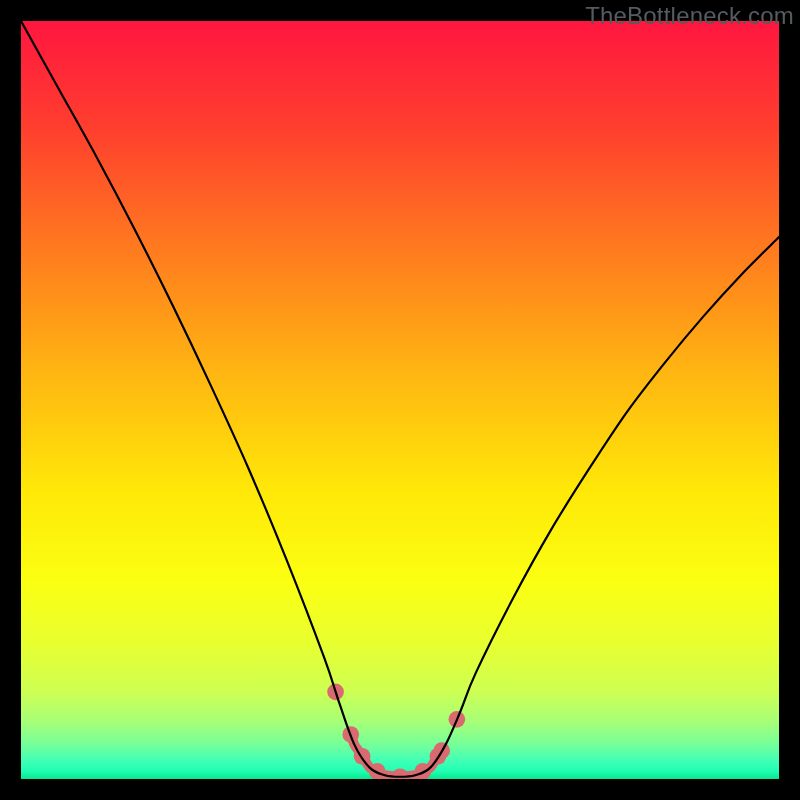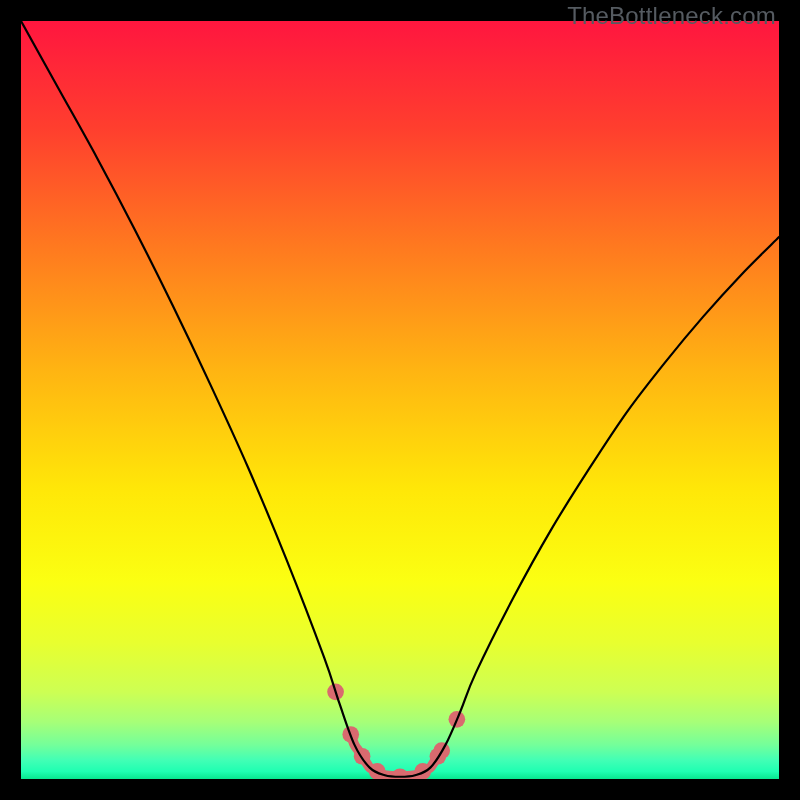--- a/index.html
+++ b/index.html
@@ -20,21 +20,21 @@
     position: absolute;
     left: 21px;
     top: 21px;
     width: 758px;
     height: 758px;
     overflow: hidden;
   }
   .watermark {
     position: absolute;
     top: 2px;
-    right: 24px;
+    right: 6px;
     color: #555b61;
     font-size: 24px;
     font-weight: 500;
     letter-spacing: 0.2px;
     user-select: none;
   }
   svg { display: block; }
 </style>
 </head>
 <body>

